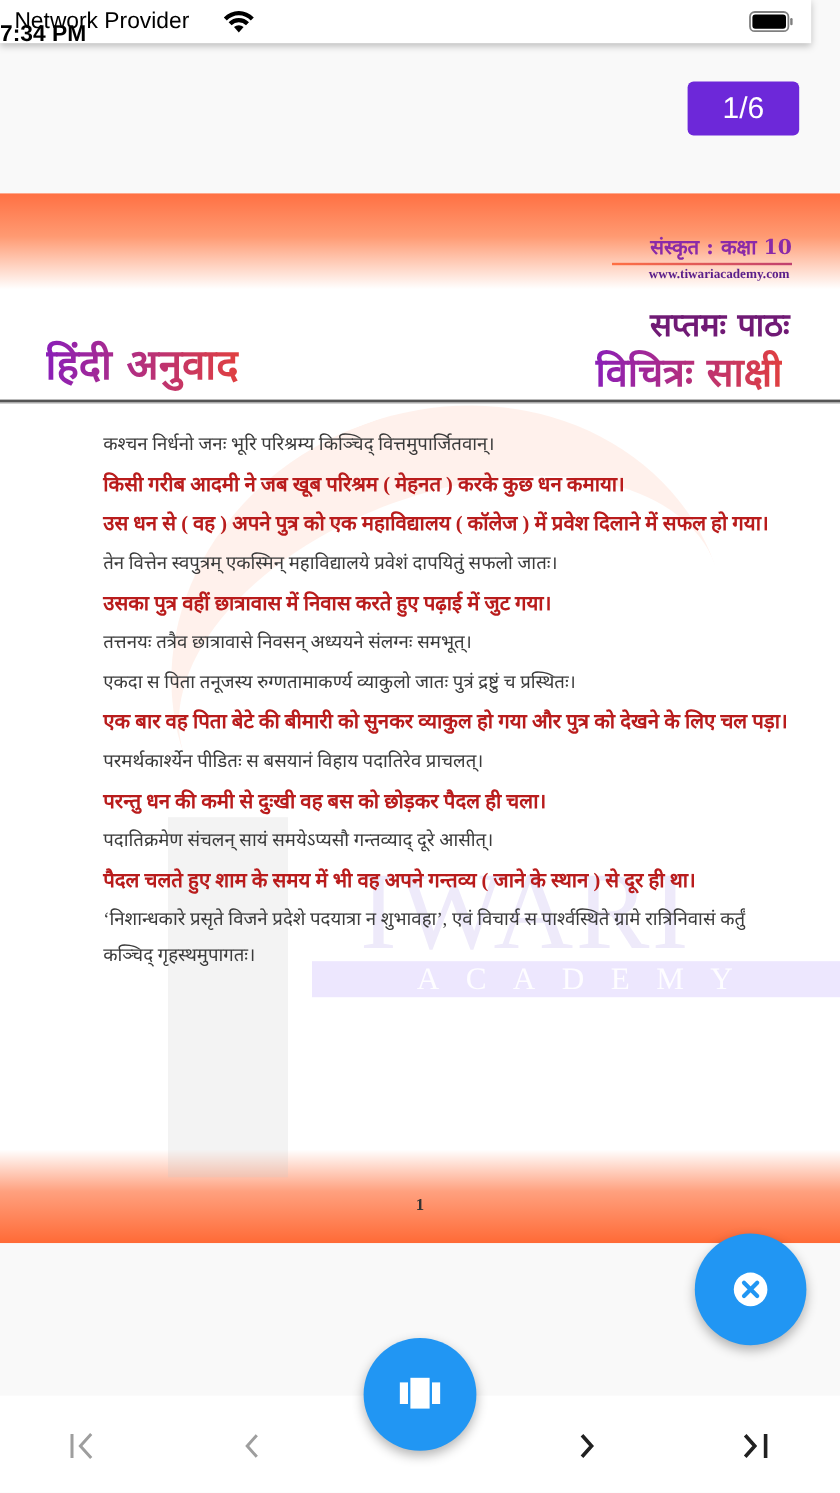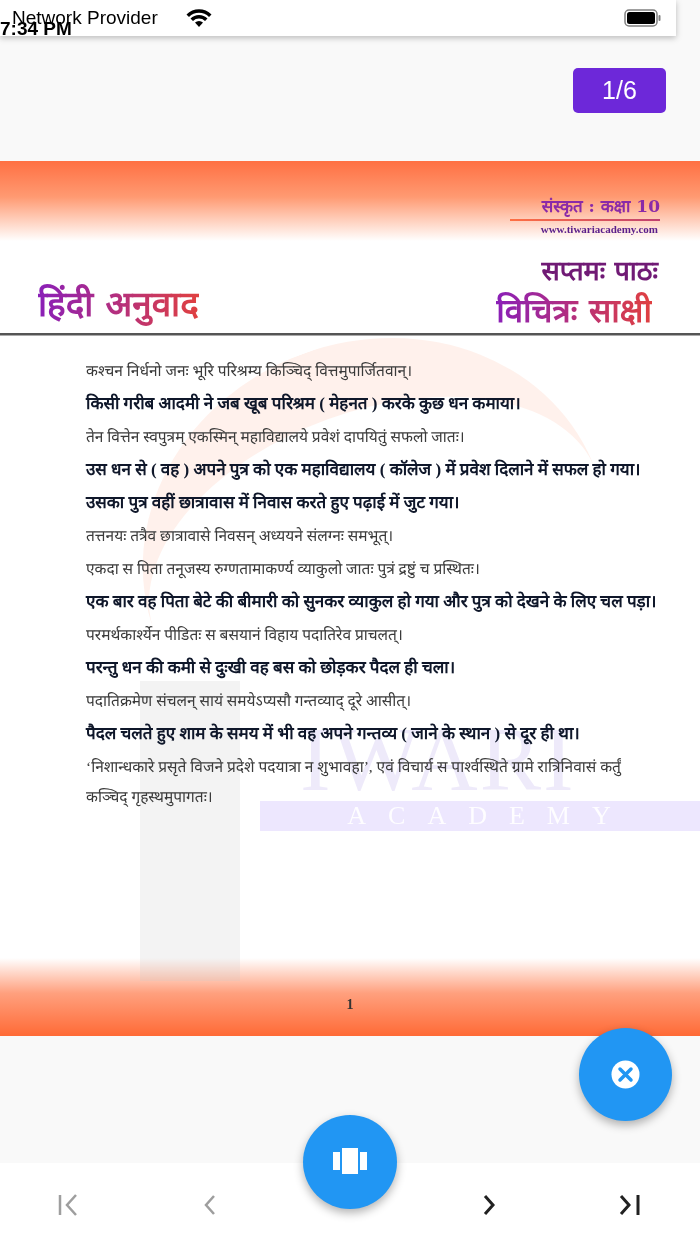--- a/index.html
+++ b/index.html
@@ -41,21 +41,21 @@
       border-top: 70px solid rgba(255,180,150,0.18); transform: rotate(-20deg); }
     .wm-t { position: absolute; left: 140px; top: 520px; width: 100px; height: 300px; background: rgba(200,200,200,0.22); }
     .wm-word { position: absolute; left: 300px; top: 545px; font-family: "Liberation Serif", serif; font-size: 92px; color: rgba(170,150,230,0.20); letter-spacing: 2px; }
     .wm-academy { position: absolute; left: 260px; top: 640px; width: 460px; height: 30px; background: rgba(190,170,250,0.28);
       font-family: "Liberation Serif", serif; font-size: 26px; color: rgba(255,255,255,0.9); letter-spacing: 22px; text-align: center; line-height: 30px; }
 
     
     .doc-body { position: absolute; left: 46px; top: 195px; width: 612px; }
     .line { font-family: Liberation Serif, serif; line-height: 30px; margin-left: 40px; }
     .sanskrit { font-size: 15.5px; color: #3a3a3a; margin-bottom: 3px; }
-    .hindi { font-size: 17px; font-weight: bold; color: #0f172a; margin-bottom: 3px; text-align: justify; }
+    .hindi { font-size: 17px; font-weight: bold; color: #b91c1c; margin-bottom: 3px; text-align: justify; }
     .page-number { position: absolute; left: 0; width: 700px; text-align: center; top: 836px; font-family: "Liberation Serif", serif; font-weight: bold; font-size: 14px; color: #333; }
 
     
     .fab-close { position: absolute; left: 579px; top: 1028px; width: 93px; height: 93px; border-radius: 50%; background: #2196f3;
       box-shadow: 0 4px 10px rgba(0,0,0,0.3); z-index: 6; }
     .fab-close .close-icon { position: absolute; left: 31px; top: 31px; width: 31px; height: 31px; }
 
     
     .bottom-bar { position: absolute; left: 0; top: 1163px; width: 700px; height: 81px; background: #ffffff; }
     .nav-btn { position: absolute; top: 20px; width: 44px; height: 44px; }
@@ -101,22 +101,22 @@
   <div class="website">www.tiwariacademy.com</div>
 
   <div class="lesson-no">सप्तमः पाठः</div>
   <div class="lesson-title">विचित्रः साक्षी</div>
   <div class="doc-heading">हिंदी अनुवाद</div>
   <div class="heading-rule"></div>
 
   <div class="doc-body">
     <div class="line sanskrit">कश्चन निर्धनो जनः भूरि परिश्रम्य किञ्चिद् वित्तमुपार्जितवान्।</div>
     <div class="line hindi">किसी गरीब आदमी ने जब खूब परिश्रम ( मेहनत ) करके कुछ धन कमाया।</div>
+    <div class="line hindi">उस धन से ( वह ) अपने पुत्र को एक महाविद्यालय ( कॉलेज ) में प्रवेश दिलाने में सफल हो गया।</div>
     <div class="line sanskrit">तेन वित्तेन स्वपुत्रम् एकस्मिन् महाविद्यालये प्रवेशं दापयितुं सफलो जातः।</div>
-    <div class="line hindi">उस धन से ( वह ) अपने पुत्र को एक महाविद्यालय ( कॉलेज ) में प्रवेश दिलाने में सफल हो गया।</div>
     <div class="line hindi">उसका पुत्र वहीं छात्रावास में निवास करते हुए पढ़ाई में जुट गया।</div>
     <div class="line sanskrit">तत्तनयः तत्रैव छात्रावासे निवसन् अध्ययने संलग्नः समभूत्।</div>
     <div class="line sanskrit">एकदा स पिता तनूजस्य रुग्णतामाकर्ण्य व्याकुलो जातः पुत्रं द्रष्टुं च प्रस्थितः।</div>
     <div class="line hindi">एक बार वह पिता बेटे की बीमारी को सुनकर व्याकुल हो गया और पुत्र को देखने के लिए चल पड़ा।</div>
     <div class="line sanskrit">परमर्थकार्श्येन पीडितः स बसयानं विहाय पदातिरेव प्राचलत्।</div>
     <div class="line hindi">परन्तु धन की कमी से दुःखी वह बस को छोड़कर पैदल ही चला।</div>
     <div class="line sanskrit">पदातिक्रमेण संचलन् सायं समयेऽप्यसौ गन्तव्याद् दूरे आसीत्।</div>
     <div class="line hindi">पैदल चलते हुए शाम के समय में भी वह अपने गन्तव्य ( जाने के स्थान ) से दूर ही था।</div>
     <div class="line sanskrit">‘निशान्धकारे प्रसृते विजने प्रदेशे पदयात्रा न शुभावहा’, एवं विचार्य स पार्श्वस्थिते ग्रामे रात्रिनिवासं कर्तुं कञ्चिद् गृहस्थमुपागतः।</div>
   </div>

